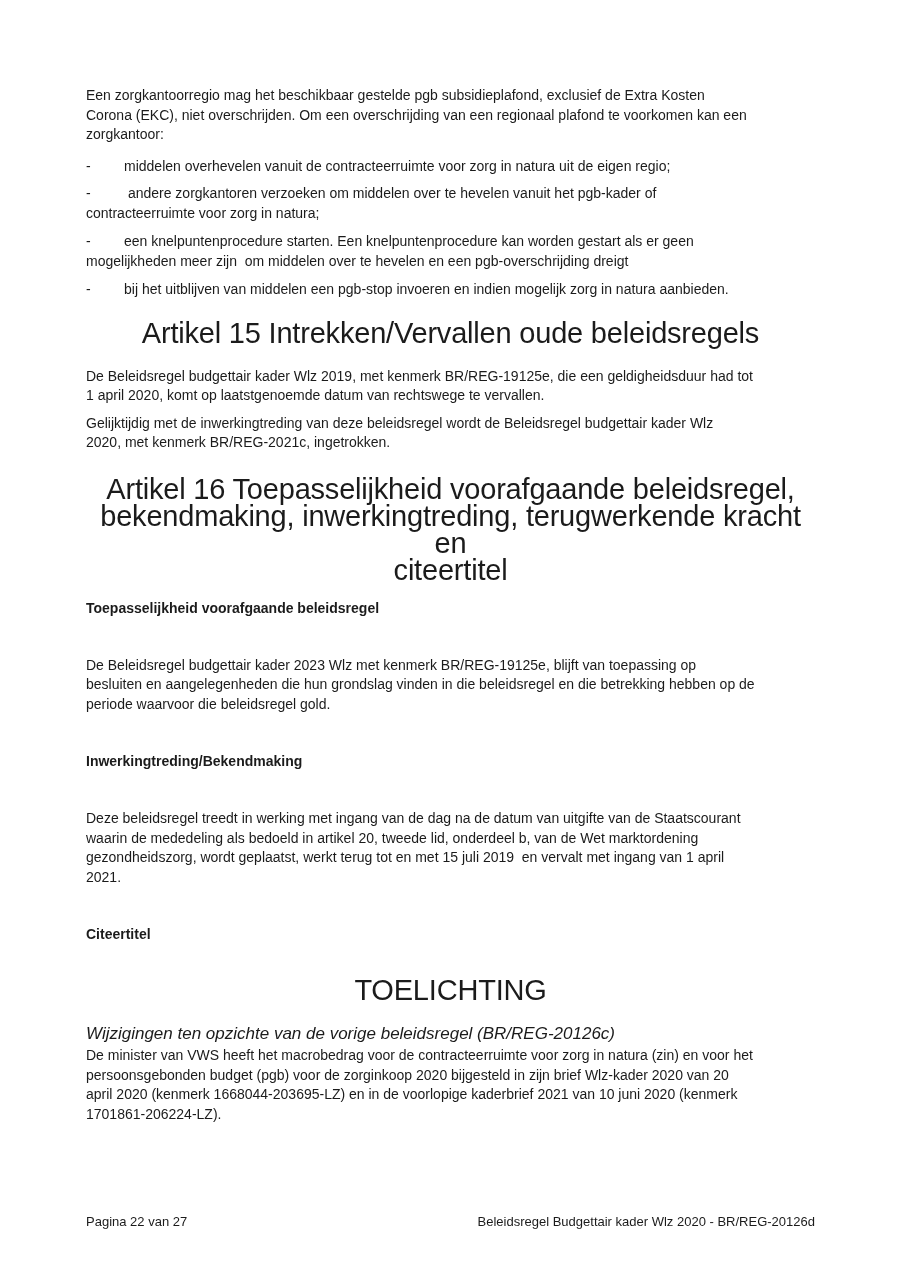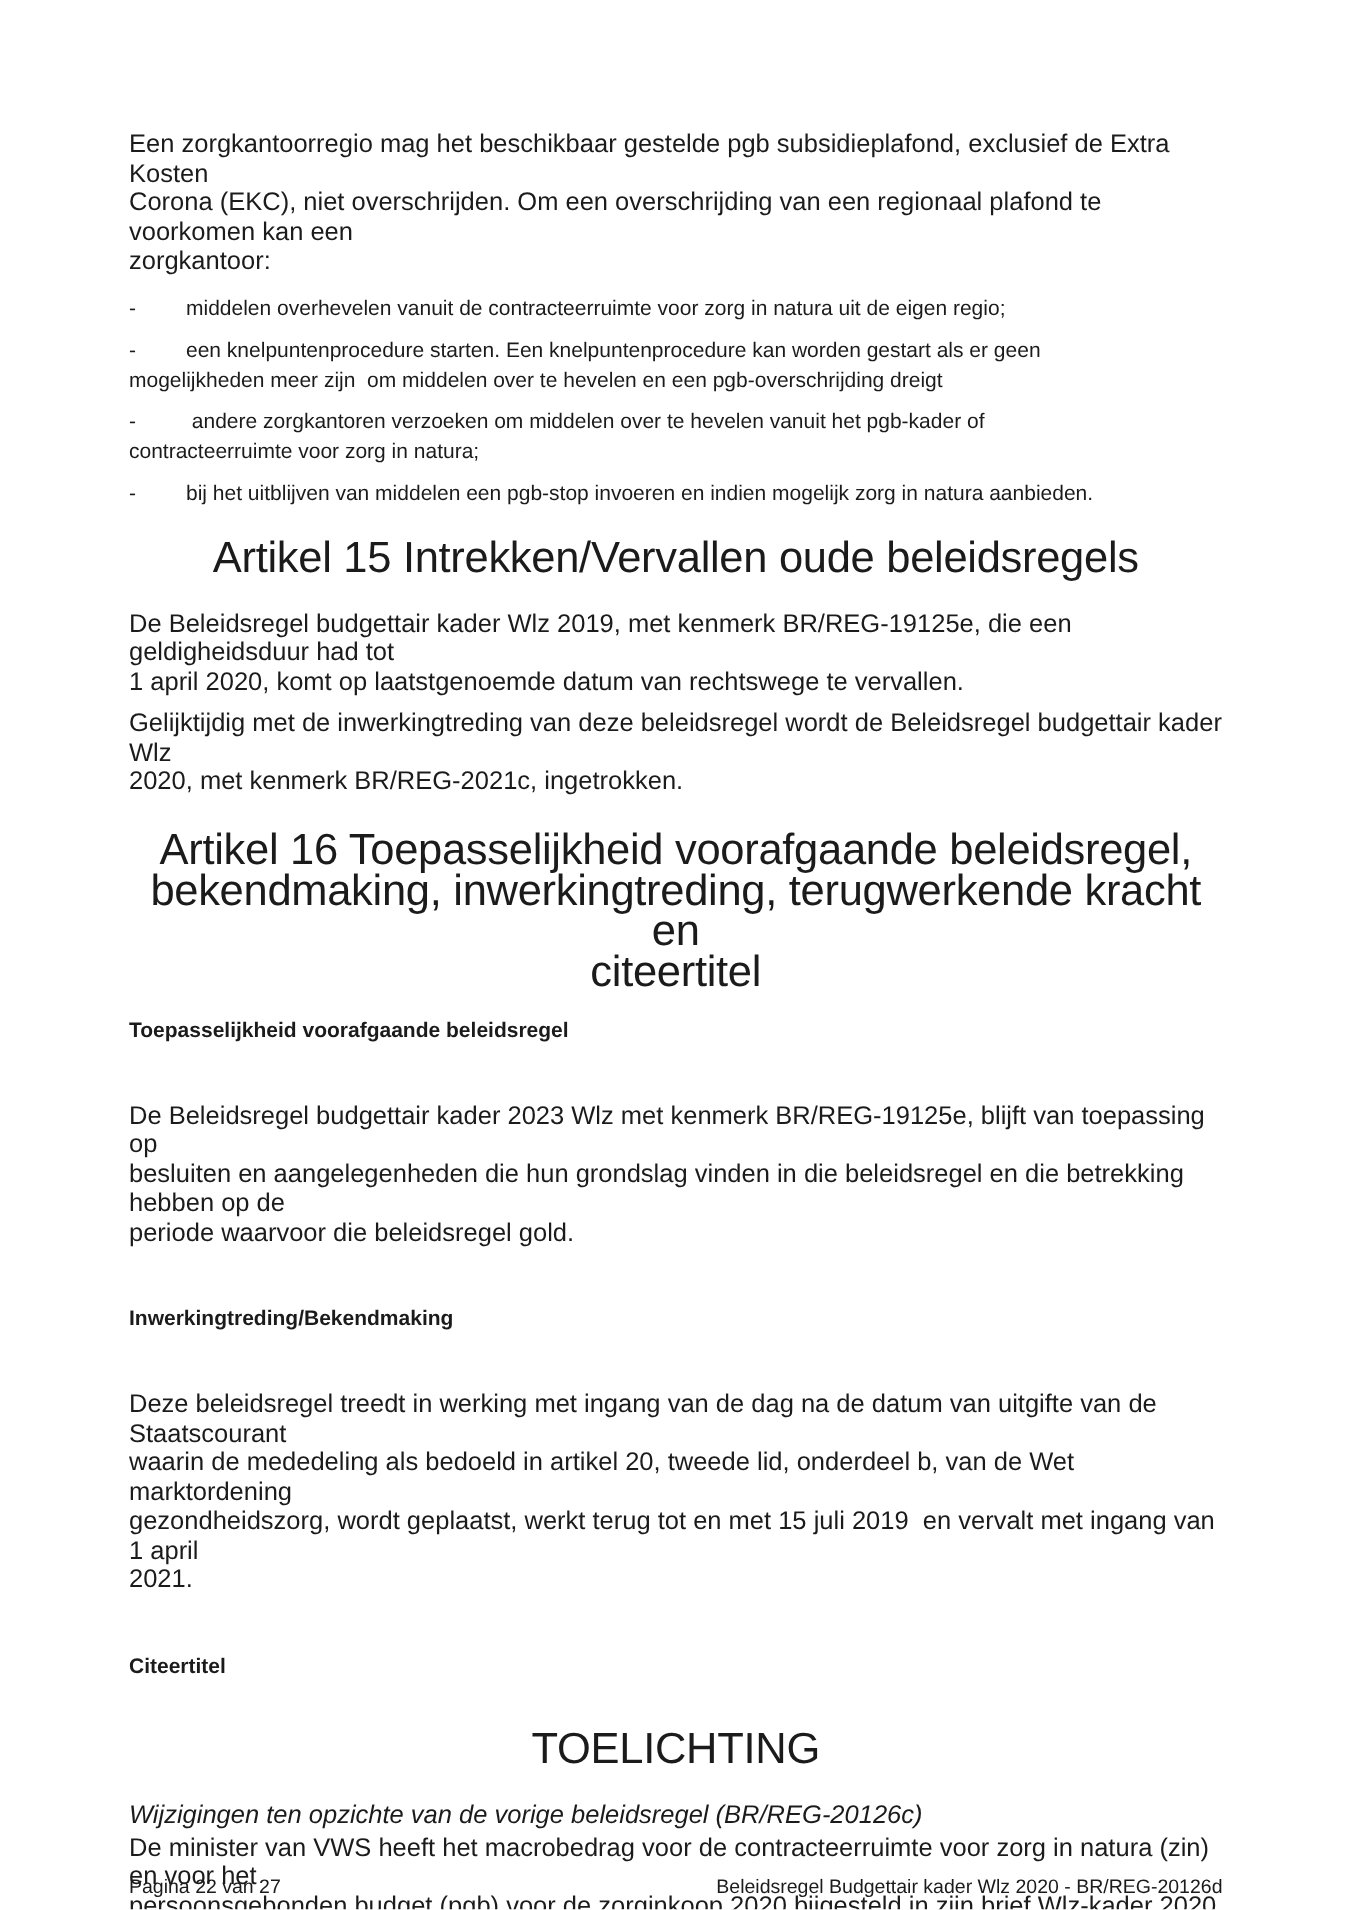--- a/index.html
+++ b/index.html
@@ -15,21 +15,21 @@
     font-family: "Liberation Sans", sans-serif;
     color: #1b1b1b;
     overflow: hidden;
     box-sizing: border-box;
   }
   .content {
     padding: 86px 85px 0 86px;
   }
   .body-par {
     margin: 0;
-    font-size: 17px;
+    font-size: 14px;
     line-height: 19.5px;
     white-space: pre-wrap;
   }
   .bullet {
     margin: 0;
     font-size: 14px;
     line-height: 19.5px;
     white-space: pre-wrap;
   }
   .bullet .dash {
@@ -68,44 +68,44 @@
   .mt-sub1{ margin-top: 16px; }
   .mt-big { margin-top: 39px; }
   .mt-p6  { margin-top: 30px; }
   .mt-toe { margin-top: 34px; }
   .mt-it  { margin-top: 21px; }
   .mt-p7  { margin-top: 4px; }
   .footer {
     position: absolute;
     left: 86px;
     right: 85px;
-    top: 1250px;
+    top: 1214px;
     display: flex;
     justify-content: space-between;
     font-size: 13px;
     line-height: 16px;
   }
 </style>
 </head>
 <body>
 
 <div class="page">
   <div class="content">
 
     <p class="body-par">Een zorgkantoorregio mag het beschikbaar gestelde pgb subsidieplafond, exclusief de Extra Kosten
 Corona (EKC), niet overschrijden. Om een overschrijding van een regionaal plafond te voorkomen kan een
 zorgkantoor:</p>
 
     <p class="bullet mt-b1"><span class="dash">-</span><span>middelen overhevelen vanuit de contracteerruimte voor zorg in natura uit de eigen regio;</span></p>
 
+    <p class="bullet mt-b"><span class="dash">-</span><span> andere zorgkantoren verzoeken om middelen over te hevelen vanuit het pgb-kader of
+contracteerruimte voor zorg in natura;</span></p>
+
     <p class="bullet mt-b2"><span class="dash">-</span><span>een knelpuntenprocedure starten. Een knelpuntenprocedure kan worden gestart als er geen
 mogelijkheden meer zijn  om middelen over te hevelen en een pgb-overschrijding dreigt</span></p>
-
-    <p class="bullet mt-b"><span class="dash">-</span><span> andere zorgkantoren verzoeken om middelen over te hevelen vanuit het pgb-kader of
-contracteerruimte voor zorg in natura;</span></p>
 
     <p class="bullet mt-b2"><span class="dash">-</span><span>bij het uitblijven van middelen een pgb-stop invoeren en indien mogelijk zorg in natura aanbieden.</span></p>
 
     <h1 class="article-heading mt-h15">Artikel 15 Intrekken/Vervallen oude beleidsregels</h1>
 
     <p class="body-par mt-p2">De Beleidsregel budgettair kader Wlz 2019, met kenmerk BR/REG-19125e, die een geldigheidsduur had tot
 1 april 2020, komt op laatstgenoemde datum van rechtswege te vervallen.</p>
 
     <p class="body-par mt-p3">Gelijktijdig met de inwerkingtreding van deze beleidsregel wordt de Beleidsregel budgettair kader Wlz
 2020, met kenmerk BR/REG-2021c, ingetrokken.</p>

